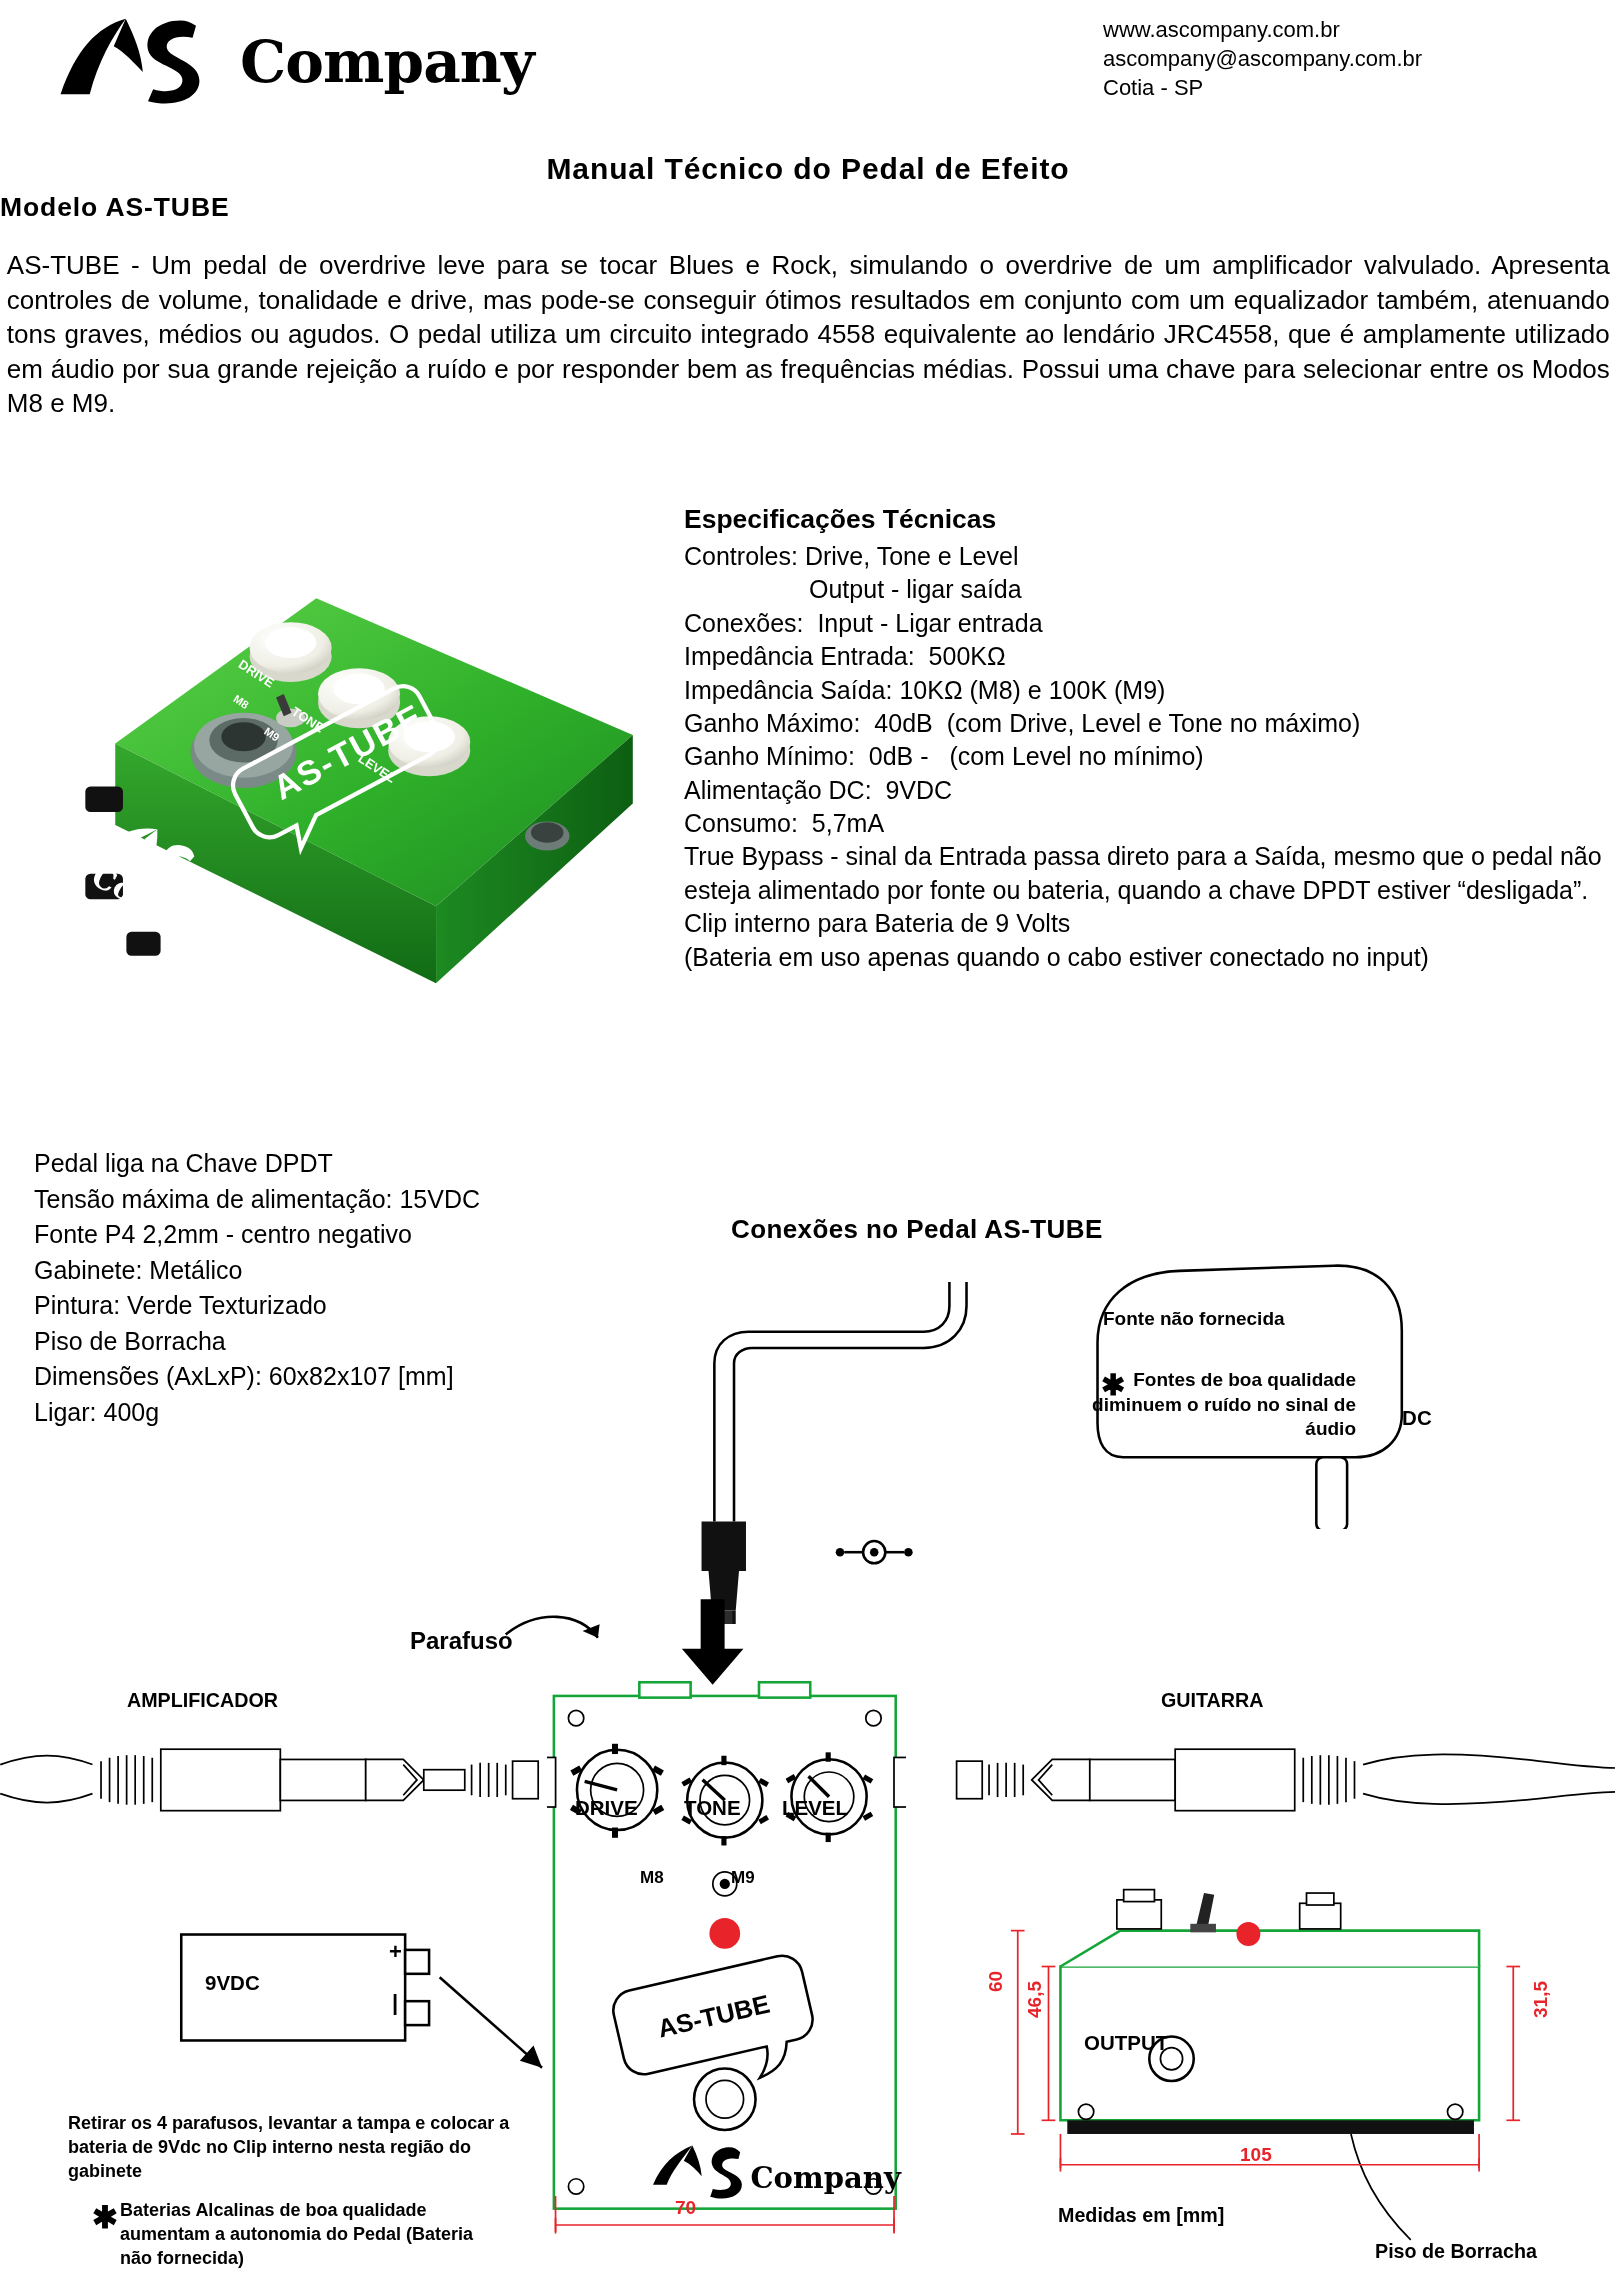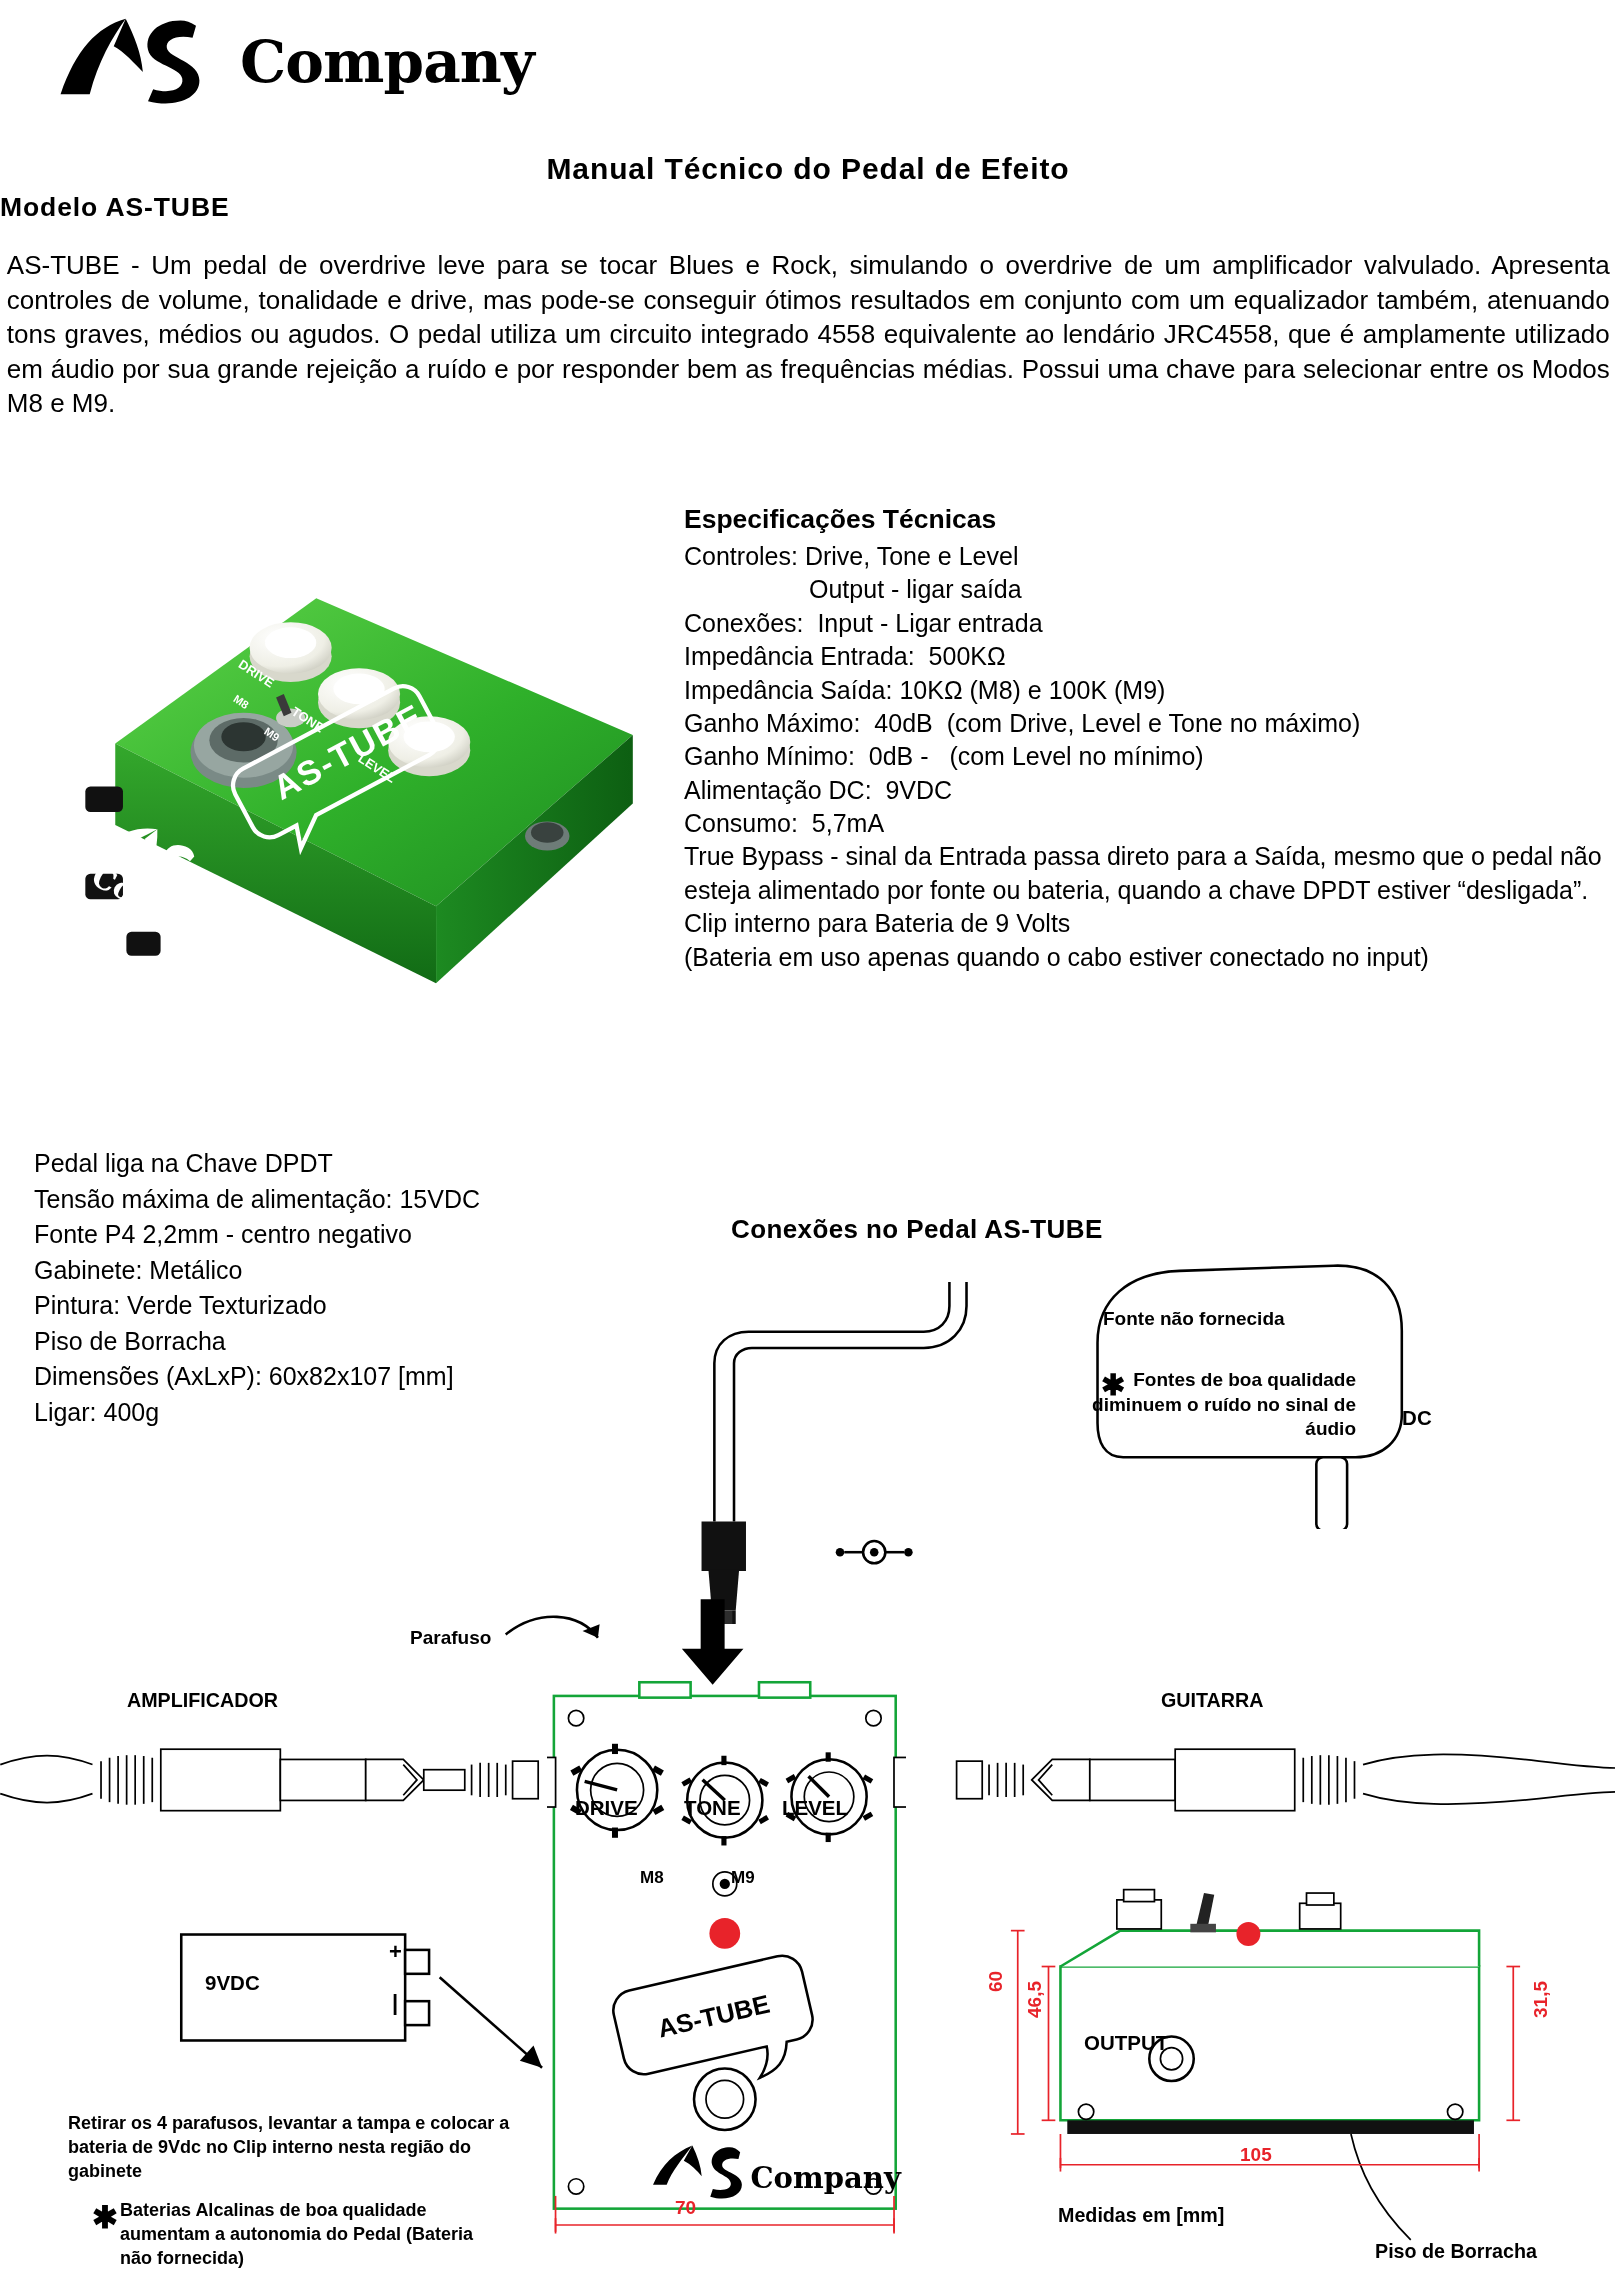--- a/index.html
+++ b/index.html
@@ -86,20 +86,25 @@
     <svg class="logo-mark" viewBox="0 0 210 112">
       <path d="M10,96 C28,44 52,18 86,8 C70,30 54,58 44,96 Z" fill="#000"></path>
       <path d="M86,8 C96,28 104,48 106,70 C96,60 84,46 72,40 Z" fill="#000"></path>
       <path d="M150,10 C124,10 108,26 112,44 C116,62 150,64 152,78 C154,90 138,96 118,90
                L112,104 C142,112 172,102 172,80 C172,58 136,54 134,42 C132,32 146,26 164,30 L168,16
                C162,12 156,10 150,10 Z" fill="#000"></path>
     </svg>
     <div class="logo-text">Company</div>
   </div>
 
+  <div class="contact">
+    <div>www.ascompany.com.br</div>
+    <div>ascompany@ascompany.com.br</div>
+    <div>Cotia - SP</div>
+  </div>
 
   <div class="title1">Manual Técnico do Pedal de Efeito</div>
   <div class="title2">Modelo AS-TUBE</div>
 
   <div class="intro">AS-TUBE -  Um pedal de overdrive leve para se tocar  Blues e Rock, simulando o overdrive  de um amplificador valvulado. Apresenta controles  de volume, tonalidade  e drive,  mas  pode-se  conseguir  ótimos  resultados em conjunto com  um equalizador  também, atenuando tons  graves, médios ou  agudos. O pedal  utiliza  um circuito integrado 4558 equivalente ao lendário JRC4558, que é amplamente utilizado em áudio por sua grande rejeição a ruído e por responder bem as frequências médias. Possui uma chave para selecionar entre os Modos M8 e M9.</div>
 
   <div class="photo">
     <svg width="633" height="599" viewBox="0 0 740 700">
       <defs>
         <linearGradient id="gtop" x1="0" y1="0" x2="1" y2="1">
@@ -244,21 +249,21 @@
   </svg>
 
   <div class="lbl-b" style="left:1103px; top:1308px; width:308px; font-size:19px;">Fonte não fornecida</div>
   <div class="lbl-b" style="left:1074px; top:1368px; width:282px; font-size:19px; line-height:1.3; text-align:right;">Fontes de boa qualidade diminuem o ruído no sinal de áudio</div>
   <div class="lbl" style="left:1101px; top:1368px; font-size:29px; font-weight:bold;">✱</div>
 
   <svg style="position:absolute; left:675px; top:1599px;" width="77" height="86" viewBox="0 0 90 100">
     <path d="M30,0 h28 v58 h22 L44,100 L8,58 h22 z" fill="#000"></path>
   </svg>
 
-  <div class="lbl" style="left:410px; top:1627px; font-size:19px;">Parafuso</div>
+  <div class="lbl" style="left:410px; top:1627px; font-size:24px;">Parafuso</div>
   <svg style="position:absolute; left:504px; top:1607px;" width="111" height="77" viewBox="0 0 130 90">
     <path d="M2,32 C40,2 88,6 110,36" fill="none" stroke="#000" stroke-width="3"></path>
     <path d="M110,36 L92,28 L112,20 Z" fill="#000"></path>
   </svg>
 
   <div class="lbl" style="left:127px; top:1689px; font-size:19.7px;">AMPLIFICADOR</div>
   <div class="lbl" style="left:1161px; top:1689px; font-size:19.7px;">GUITARRA</div>
 
   <svg style="position:absolute; left:0px; top:1727px;" width="547" height="111" viewBox="0 0 640 130">
     <path d="M0,44 C40,30 70,30 108,44" fill="none" stroke="#000" stroke-width="2"></path>

